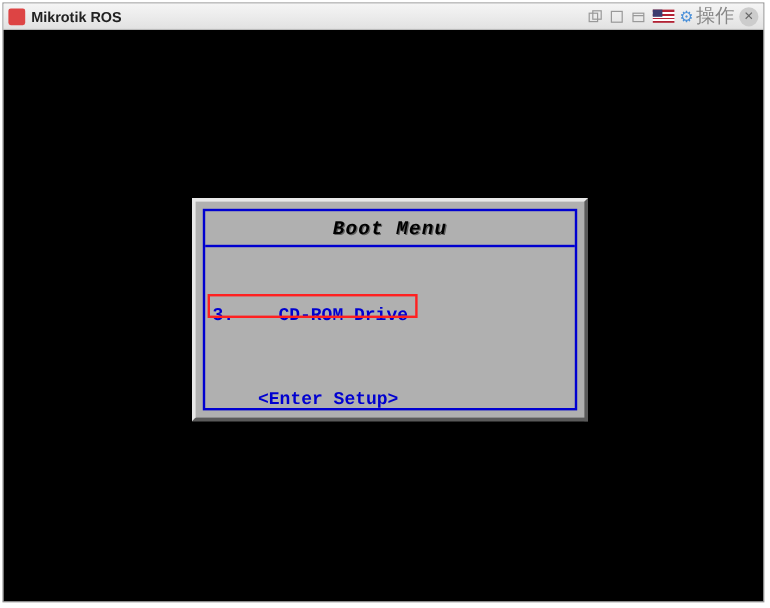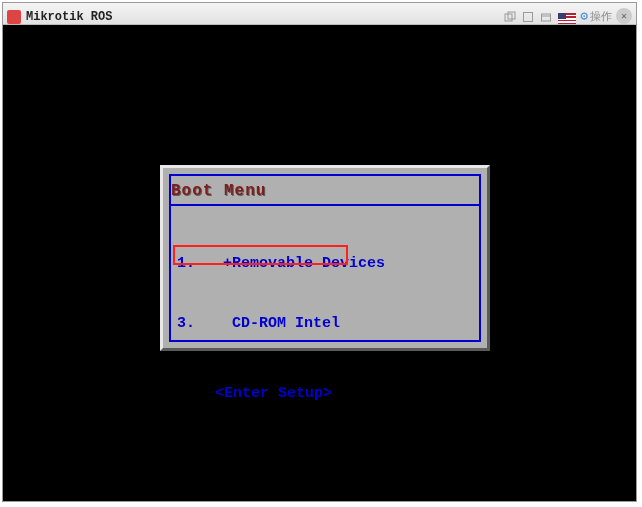--- a/index.html
+++ b/index.html
@@ -17,24 +17,23 @@
       width: 635px;
       height: 500px;
       border: 1px solid #999;
       background: #fff;
     }
     .titlebar {
       height: 22px;
       background: linear-gradient(to bottom, #f5f5f5, #e2e2e2);
       border-bottom: 1px solid #bbb;
       display: flex;
-      align-items: flex-end;
+      align-items: center;
       padding: 0 4px;
       font-size: 12px;
-      font-family: Liberation Mono, monospace;
     }
     .titlebar .app-icon {
       width: 14px;
       height: 14px;
       background: #d44;
       border-radius: 2px;
       margin-right: 5px;
     }
     .titlebar .title {
       font-weight: bold;
@@ -67,21 +66,21 @@
       width: 8px; height: 6px;
       background: #3c3b6e;
     }
     .titlebar .gear {
       color: #4a90d9;
       font-size: 13px;
       margin-left: 4px;
     }
     .titlebar .oplabel {
       color: #888;
-      font-size: 11px;
+      font-size: 16px;
       margin-left: 2px;
     }
     .titlebar .close {
       width: 16px;
       height: 16px;
       border-radius: 50%;
       background: #ccc;
       color: #666;
       font-size: 10px;
       display: inline-flex;
@@ -111,27 +110,29 @@
     }
     .bios-inner {
       position: absolute;
       left: 6px;
       right: 6px;
       top: 6px;
       bottom: 6px;
       border: 2px solid #0000d0;
     }
     .bios-title {
+      text-align: center;
       font-family: "Courier New", monospace;
       font-weight: bold;
       font-size: 16px;
       letter-spacing: 1px;
-      color: #7f1d1d;
+      color: #000000;
       text-shadow: 1px 1px 0 #606060;
       padding: 6px 0 4px 0;
+      font-style: italic;
     }
     .bios-divider {
       height: 2px;
       background: #0000d0;
       margin: 0;
     }
     .bios-list {
       padding: 8px 6px 4px 6px;
       font-family: "Courier New", monospace;
       font-weight: bold;
@@ -189,21 +190,20 @@
     <span class="oplabel">操作</span>
     <span class="close">✕</span>
   </div>
 
   <div class="console">
     <div class="bios-panel">
       <div class="bios-inner">
         <div class="bios-title">Boot Menu</div>
         <div class="bios-divider"></div>
         <div class="bios-list">
-          <div class="bios-item"><span class="num">1.</span><span>+Removable Devices</span></div>
-          <div class="bios-item highlighted"><span class="num">3.</span><span> CD-ROM Intel</span></div>
+          <div class="bios-item highlighted"><span class="num">3.</span><span> CD-ROM Drive</span></div>
           <div class="enter-setup">&lt;Enter Setup&gt;</div>
         </div>
       </div>
       <div class="red-box" style="left:10px; top:77px; width:175px; height:20px;"></div>
     </div>
   </div>
 </div>
 
 </body></html>

